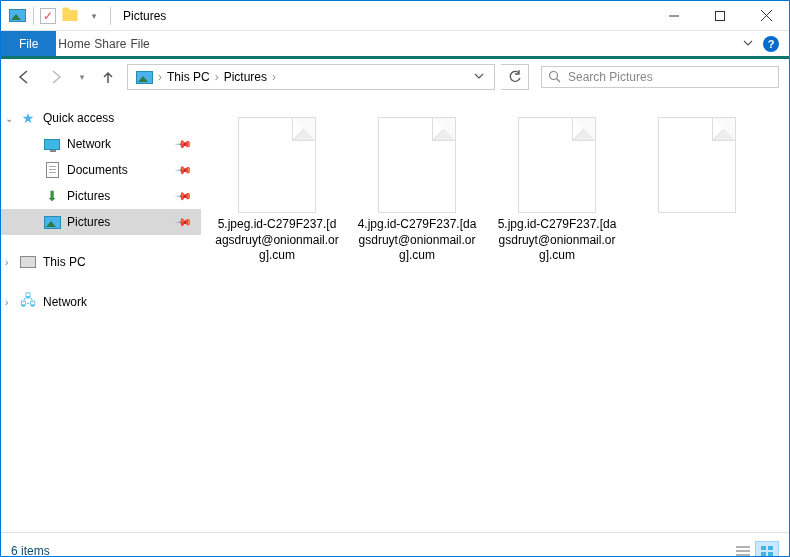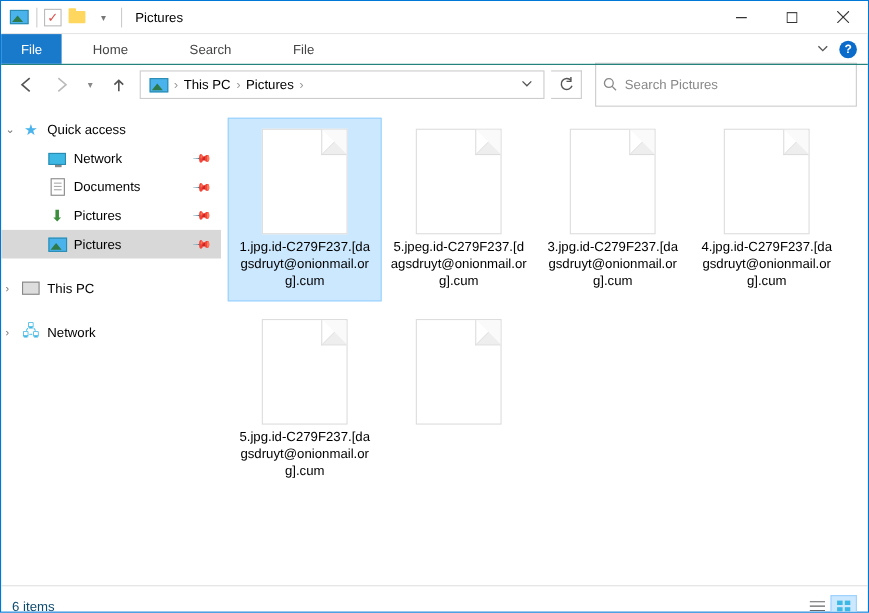--- a/index.html
+++ b/index.html
@@ -8,37 +8,37 @@
   
   .titlebar { height: 30px; background: #fff; display: flex; align-items: center; border-bottom: 1px solid #e5e5e5; }
   .titlebar-left { display: flex; align-items: center; gap: 4px; padding-left: 6px; }
   .tb-icon { width: 20px; height: 18px; display: inline-flex; align-items: center; justify-content: center; }
   .qat-sep { width: 1px; height: 18px; background: #ccc; margin: 0 2px; }
   .title-text { margin-left: 6px; font-size: 12px; }
   .titlebar-right { margin-left: auto; display: flex; }
   .win-btn { width: 46px; height: 30px; display: flex; align-items: center; justify-content: center; }
   
   
-  .ribbon { height: 28px; display: flex; align-items: stretch; border-bottom: 1px solid #0f766e; position: relative; }
+  .ribbon { height: 28px; display: flex; align-items: stretch; border-bottom: 3px solid #0f766e; position: relative; }
   .file-tab { background: #1979ca; color: #fff; padding: 0 18px; display: flex; align-items: center; font-size: 12px; }
-  .ribbon-tab { padding: 0 28px; display: flex; align-items: center; color: #444; text-align: center; }
+  .ribbon-tab { padding: 0 2px; display: flex; align-items: center; color: #444; text-align: center; }
   .ribbon-right { margin-left: auto; display: flex; align-items: center; padding-right: 10px; gap: 10px; }
   .ribbon-caret { color: #555; }
   .help-icon { width: 16px; height: 16px; border-radius: 50%; background: #0b6bcb; color: #fff; display: flex; align-items: center; justify-content: center; font-size: 11px; font-weight: bold; }
   
   
   .addr-row { height: 36px; display: flex; align-items: center; padding: 0 10px; gap: 6px; }
   .nav-arrow { width: 26px; height: 26px; display: flex; align-items: center; justify-content: center; color: #888; }
   .nav-arrow.active { color: #555; }
   .addr-box { flex: 1; height: 26px; border: 1px solid #ccc; display: flex; align-items: center; padding: 0 4px; position: relative; }
   .crumb { display: flex; align-items: center; gap: 4px; padding: 0 4px; }
   .crumb-sep { color: #999; margin: 0 1px; }
   .addr-dd { margin-left: auto; color: #555; padding: 0 6px; }
   .refresh-btn { width: 28px; height: 26px; border: 1px solid #ccc; border-left: none; display: flex; align-items: center; justify-content: center; color: #555; }
-  .search-box { width: 238px; height: 40px; border: 1px solid #ccc; margin-left: 6px; display: flex; align-items: center; padding: 0 6px; color: #888; }
+  .search-box { width: 238px; height: 22px; border: 1px solid #ccc; margin-left: 6px; display: flex; align-items: center; padding: 0 6px; color: #888; }
   .search-box input { border: none; outline: none; flex: 1; font-size: 12px; color: #000; background: transparent; }
   .search-box input::placeholder { color: #888; }
   
   
   .main { display: flex; height: calc(100% - 30px - 28px - 36px - 24px); }
   
   
   .navpane { width: 200px; padding: 10px 0; overflow: hidden; }
   .nav-group { margin-bottom: 14px; }
   .nav-item { height: 26px; display: flex; align-items: center; padding-left: 22px; gap: 6px; position: relative; }
@@ -112,21 +112,21 @@
           <line x1="0" y1="0" x2="11" y2="11" stroke="#333" stroke-width="1"></line>
           <line x1="11" y1="0" x2="0" y2="11" stroke="#333" stroke-width="1"></line>
         </svg>
     </div>
   </div>
 </div>
 
 <div class="ribbon">
   <div class="file-tab">File</div>
   <div class="ribbon-tab">Home</div>
-  <div class="ribbon-tab">Search</div>
+  <div class="ribbon-tab">Share</div>
   <div class="ribbon-tab">File</div>
   <div class="ribbon-right">
     <span class="ribbon-caret">
       <svg width="10" height="10">
           <polyline points="1,3 5,7 9,3" fill="none" stroke="#555" stroke-width="1.2"></polyline>
         </svg>
     </span>
     <span class="help-icon">?</span>
   </div>
 </div>
@@ -226,31 +226,23 @@
       <div class="nav-item header">
         <span class="nav-expand">›</span>
         <span class="nav-icon ico-net">🖧</span>
         <span>Network</span>
       </div>
     </div>
   </div>
 
   <div class="content">
     <div class="files" id="files-container">
-        <div class="file-item selected">
-          <div class="file-thumb"></div>
-          <div class="file-name">1.jpg.id-C279F237.[dagsdruyt@onionmail.org].cum</div>
-        </div>
         <div class="file-item">
           <div class="file-thumb"></div>
           <div class="file-name">5.jpeg.id-C279F237.[dagsdruyt@onionmail.org].cum</div>
-        </div>
-        <div class="file-item">
-          <div class="file-thumb"></div>
-          <div class="file-name">3.jpg.id-C279F237.[dagsdruyt@onionmail.org].cum</div>
         </div>
         <div class="file-item">
           <div class="file-thumb"></div>
           <div class="file-name">4.jpg.id-C279F237.[dagsdruyt@onionmail.org].cum</div>
         </div>
         <div class="file-item">
           <div class="file-thumb"></div>
           <div class="file-name">5.jpg.id-C279F237.[dagsdruyt@onionmail.org].cum</div>
         </div>
         <div class="file-item">

